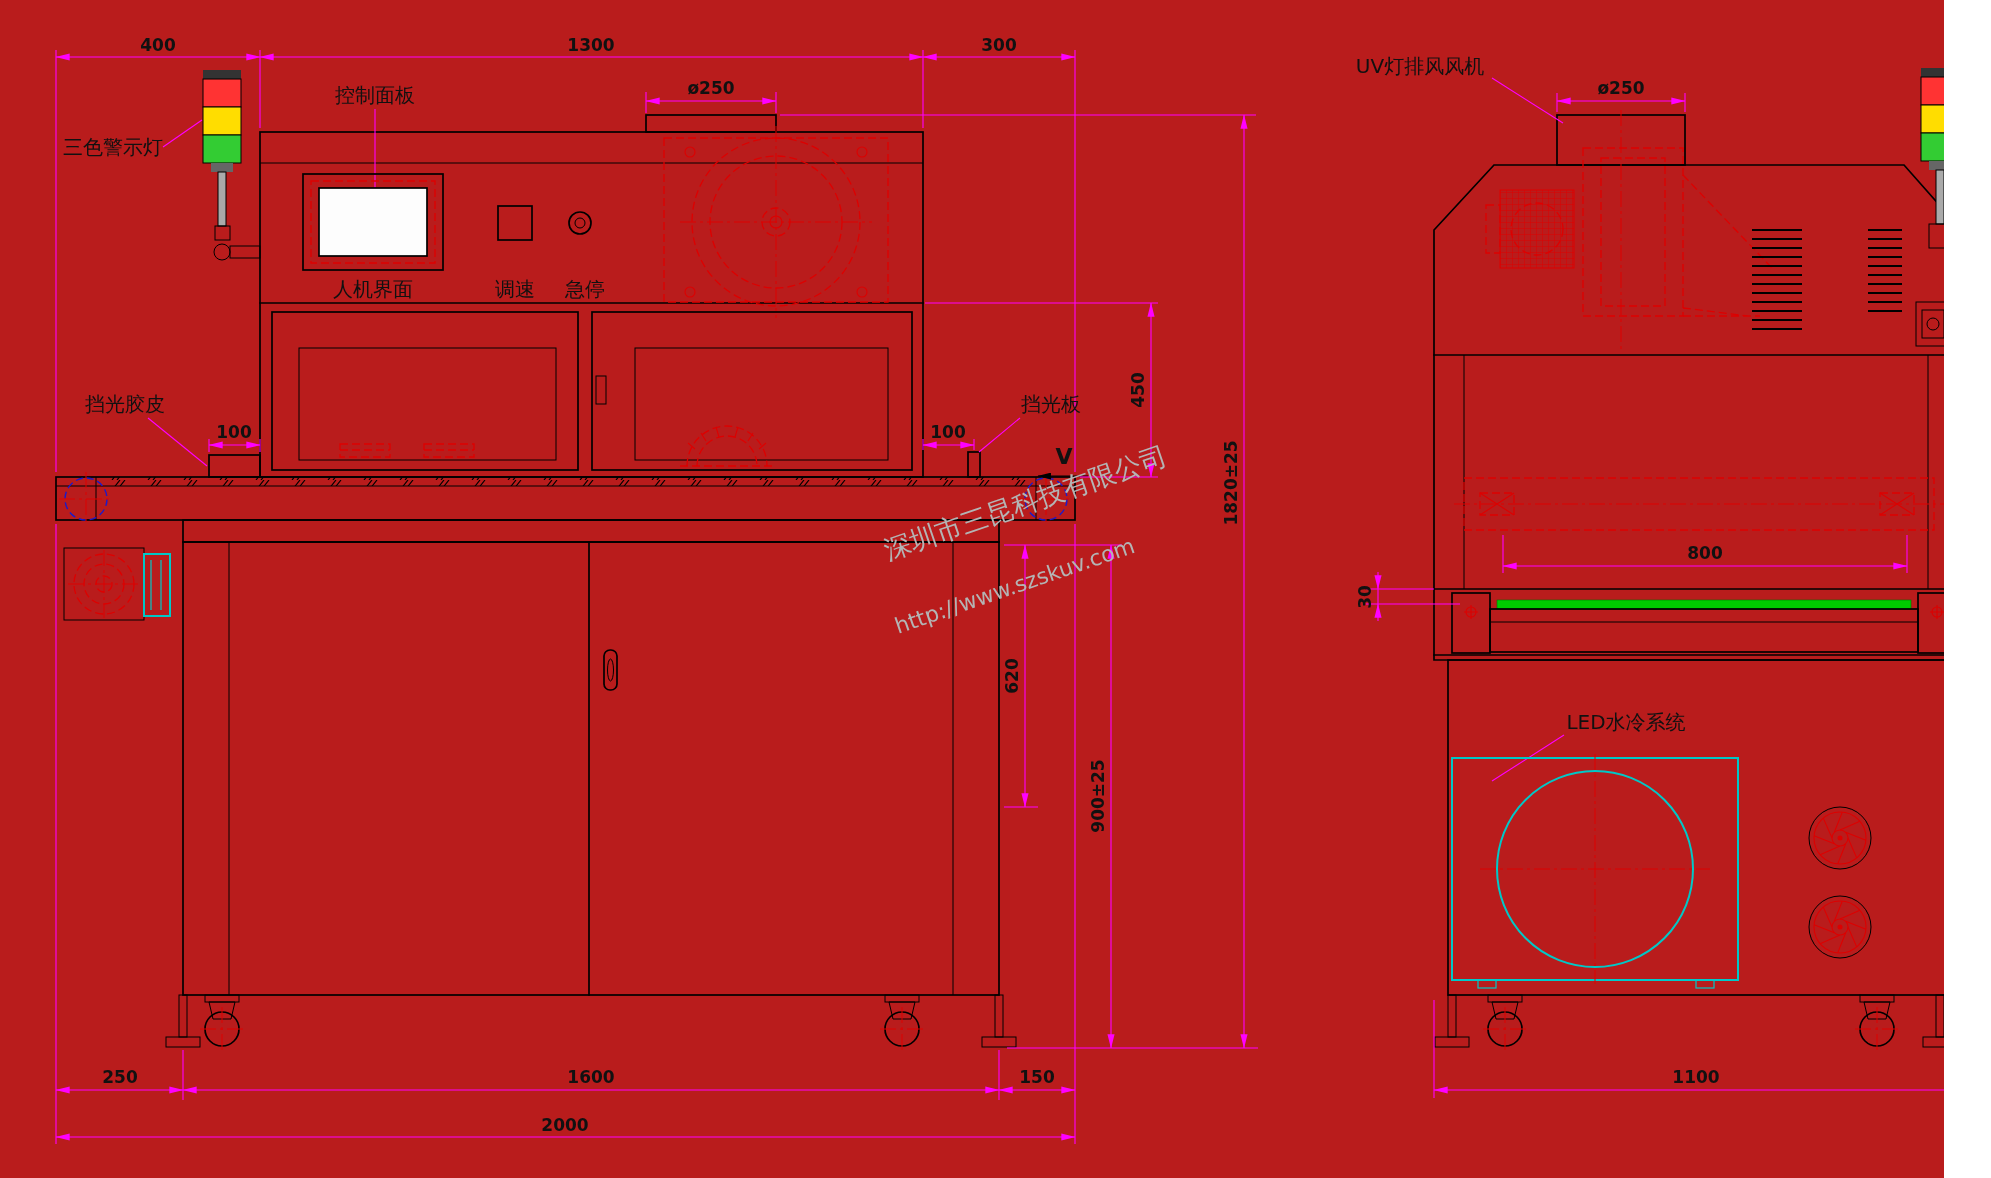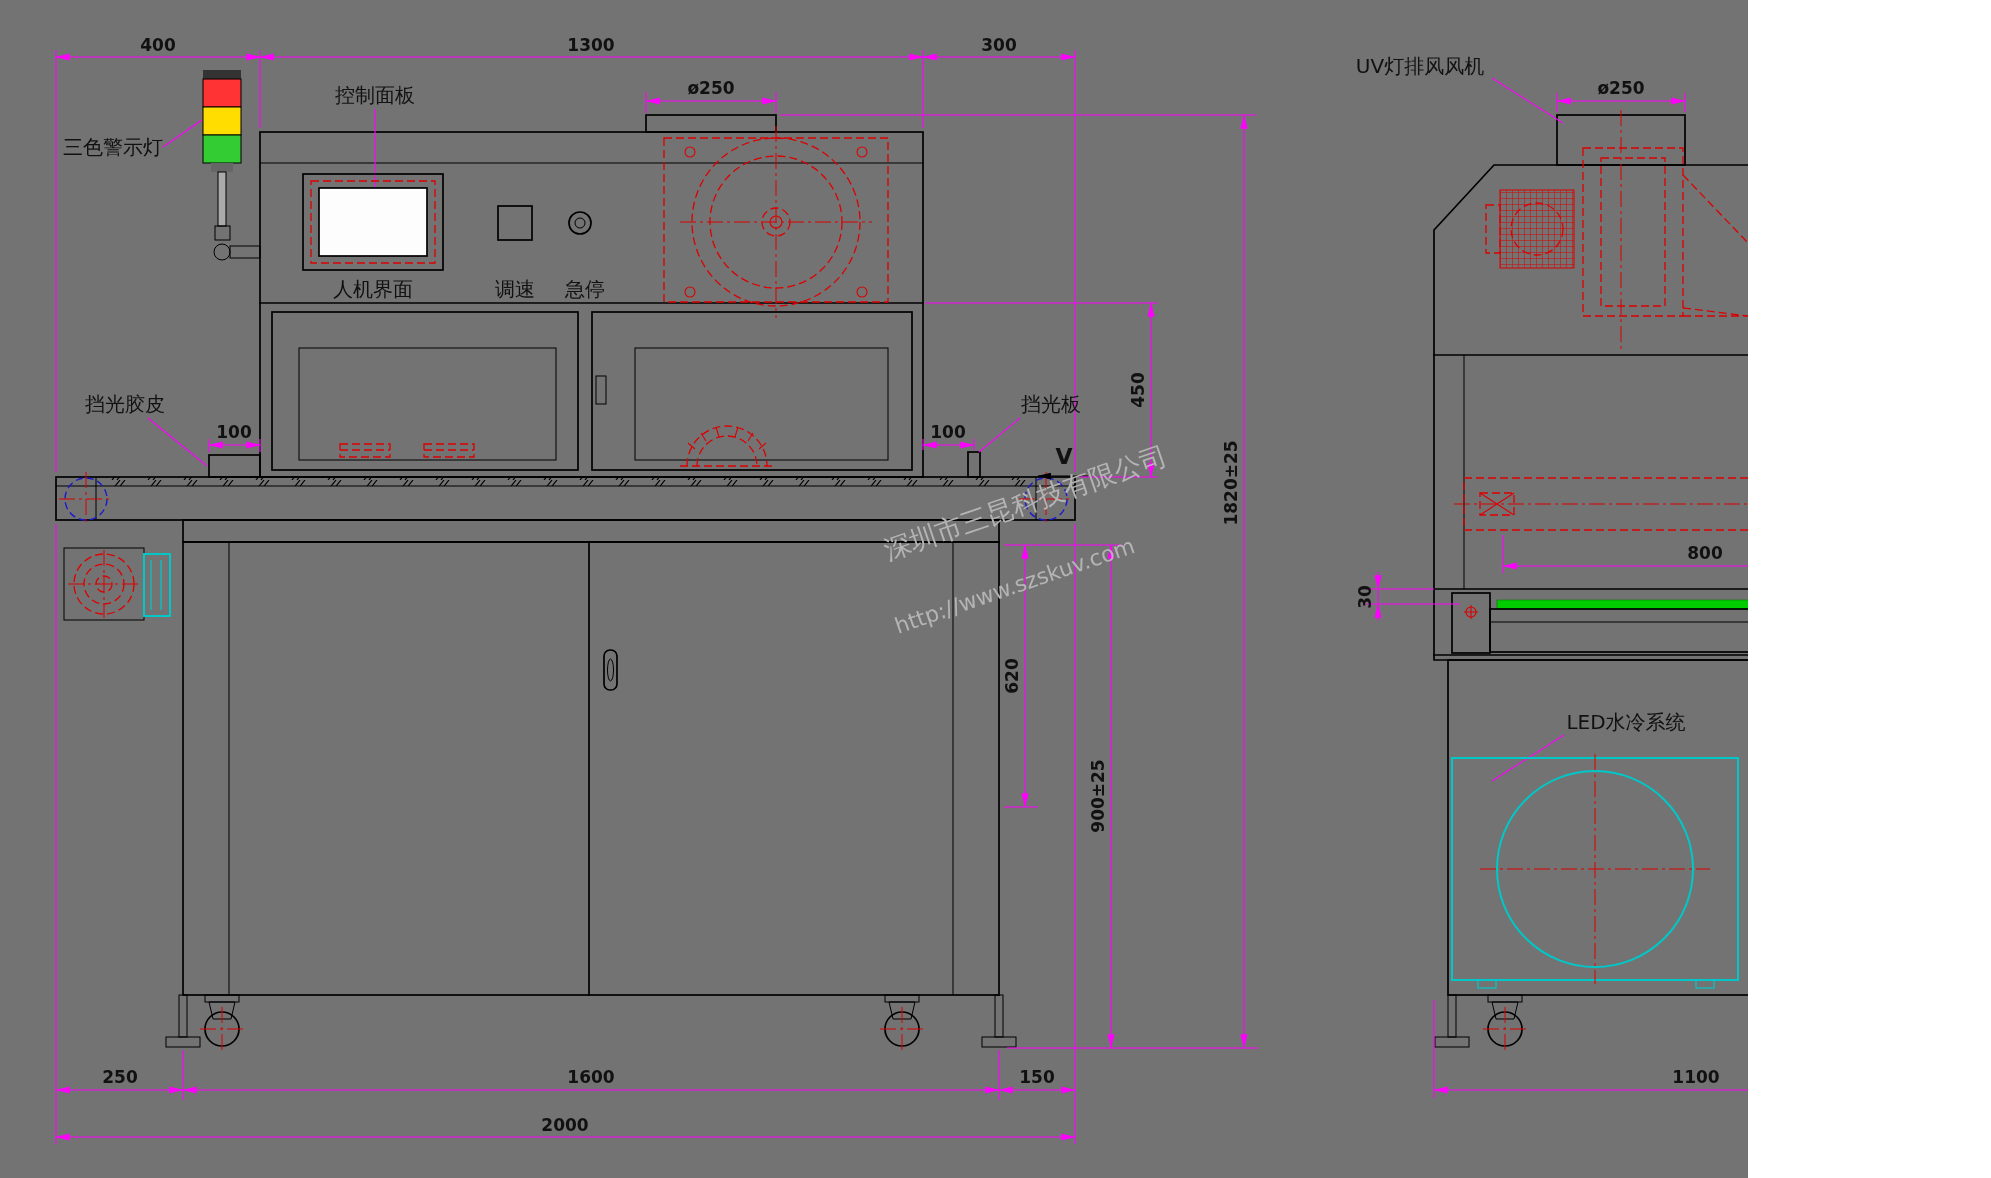--- a/index.html
+++ b/index.html
@@ -1,16 +1,16 @@
 <!DOCTYPE html>
 <html><head>
 <meta charset="utf-8">
 <style>
   html,body{margin:0;padding:0;background:#fff;}
-  .page{width:1748px;height:1178px;background:#737373;position:relative;overflow:hidden;}
+  .page{width:1944px;height:1178px;background:#b91c1c;position:relative;overflow:hidden;}
   svg{display:block;}
   svg text{font-family:"DejaVu Sans","Liberation Sans",sans-serif;fill:#111;}
   .k{stroke:#000;fill:none;stroke-width:1.7;stroke-linecap:square}
   .kt{stroke:#000;fill:none;stroke-width:1}
   .v{stroke:#000;fill:none;stroke-width:2.2}
   .r{stroke:#dd0000;fill:none;stroke-width:1.3;stroke-dasharray:8 4}
   .rs{stroke:#dd0000;fill:none;stroke-width:1.1}
   .rc{stroke:#dd0000;fill:none;stroke-width:1;stroke-dasharray:16 4 3 4}
   .bl{stroke:#1a1acc;fill:none;stroke-width:1.4;stroke-dasharray:7 4}
   .c{stroke:#00c8c8;fill:none;stroke-width:2}

